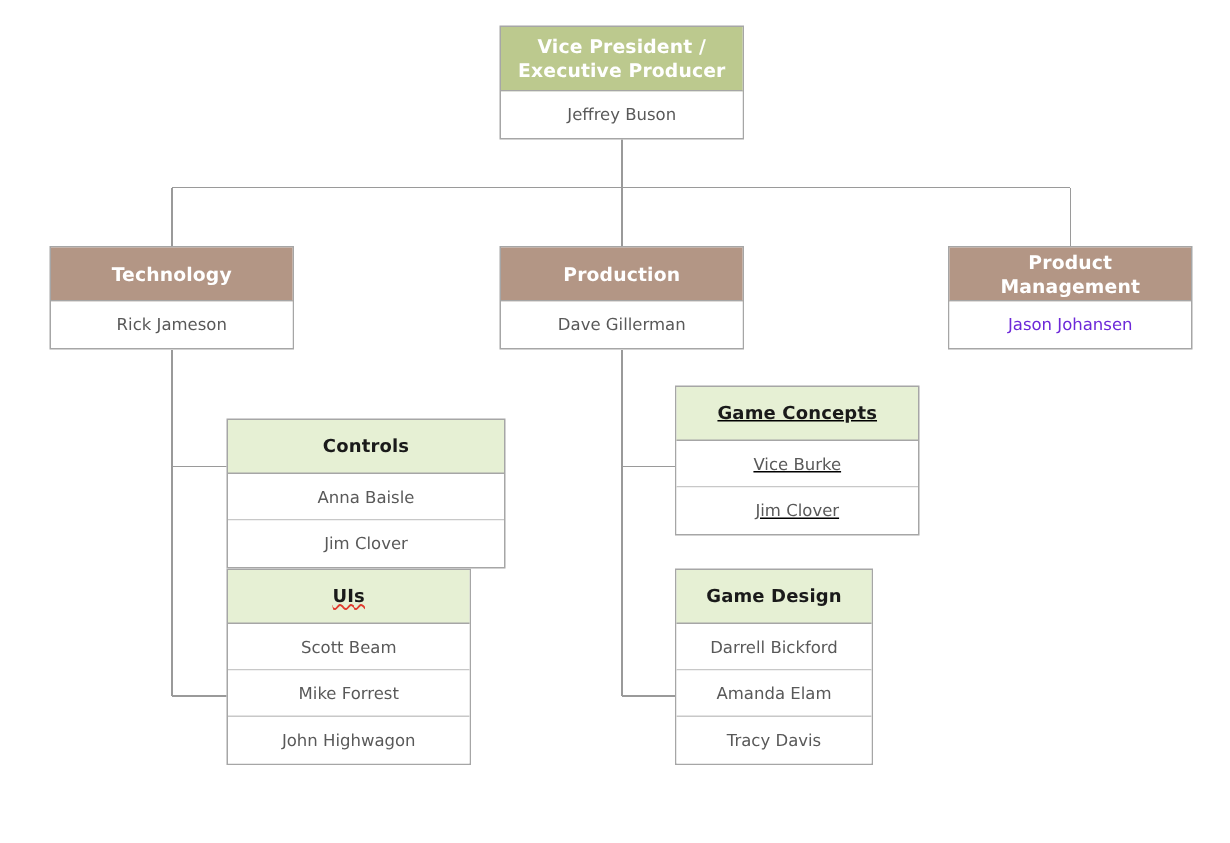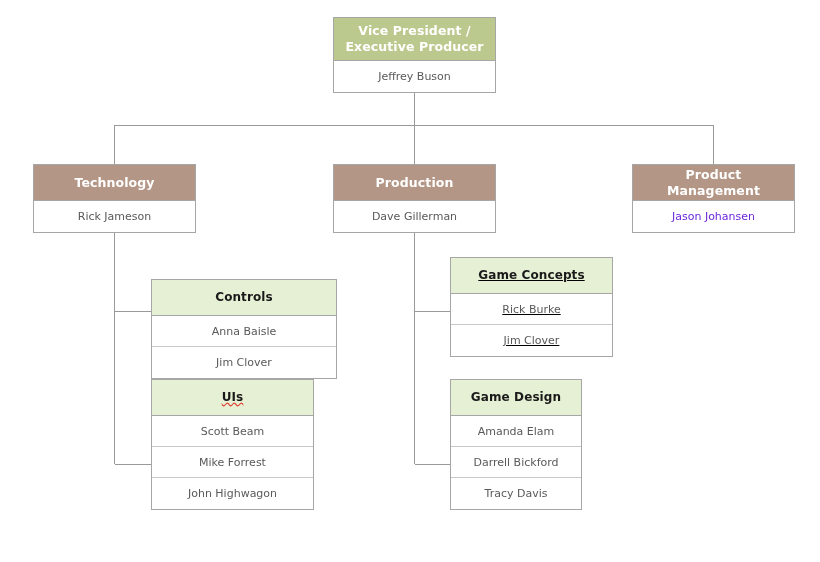--- a/index.html
+++ b/index.html
@@ -137,24 +137,24 @@
       <div class="node" style="left: 151px; top: 379px; width: 163px; border-color: rgb(166, 166, 166);">
         <div class="node-header lvl3" style="border-bottom-color: rgb(166, 166, 166);">
           <span class="spellcheck">UIs</span>
         </div>
         <div class="node-row" style="color: rgb(89, 89, 89); border-bottom-color: rgb(200, 200, 200);">Scott Beam</div>
         <div class="node-row" style="color: rgb(89, 89, 89); border-bottom-color: rgb(200, 200, 200);">Mike Forrest</div>
         <div class="node-row" style="color: rgb(89, 89, 89); border-bottom-color: rgb(200, 200, 200);">John Highwagon</div>
       </div>
       <div class="node" style="left: 450px; top: 257px; width: 163px; border-color: rgb(166, 166, 166); text-decoration: underline;">
         <div class="node-header lvl3" style="border-bottom-color: rgb(166, 166, 166);">Game Concepts</div>
-        <div class="node-row" style="color: rgb(89, 89, 89); border-bottom-color: rgb(200, 200, 200);">Rick Burke</div>
+        <div class="node-row" style="color: rgb(89, 89, 89); border-bottom-color: rgb(200, 200, 200);">Vice Burke</div>
         <div class="node-row" style="color: rgb(89, 89, 89); border-bottom-color: rgb(200, 200, 200);">Jim Clover</div>
       </div>
       <div class="node" style="left: 450px; top: 379px; width: 132px; border-color: rgb(166, 166, 166);">
         <div class="node-header lvl3" style="border-bottom-color: rgb(166, 166, 166);">Game Design</div>
+        <div class="node-row" style="color: rgb(89, 89, 89); border-bottom-color: rgb(200, 200, 200);">Darrell Bickford</div>
         <div class="node-row" style="color: rgb(89, 89, 89); border-bottom-color: rgb(200, 200, 200);">Amanda Elam</div>
-        <div class="node-row" style="color: rgb(89, 89, 89); border-bottom-color: rgb(200, 200, 200);">Darrell Bickford</div>
         <div class="node-row" style="color: rgb(89, 89, 89); border-bottom-color: rgb(200, 200, 200);">Tracy Davis</div>
       </div>
     </div>
 
 </div>
 
 </body></html>

